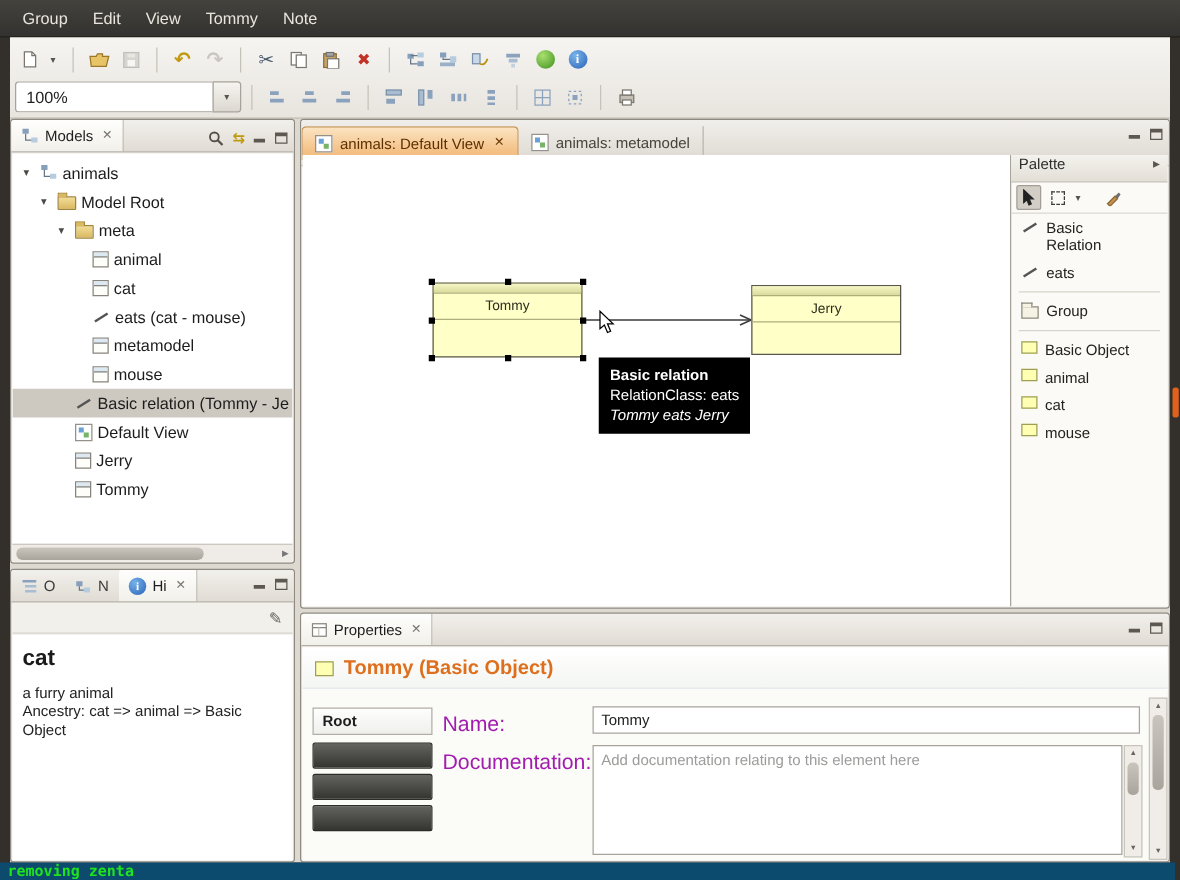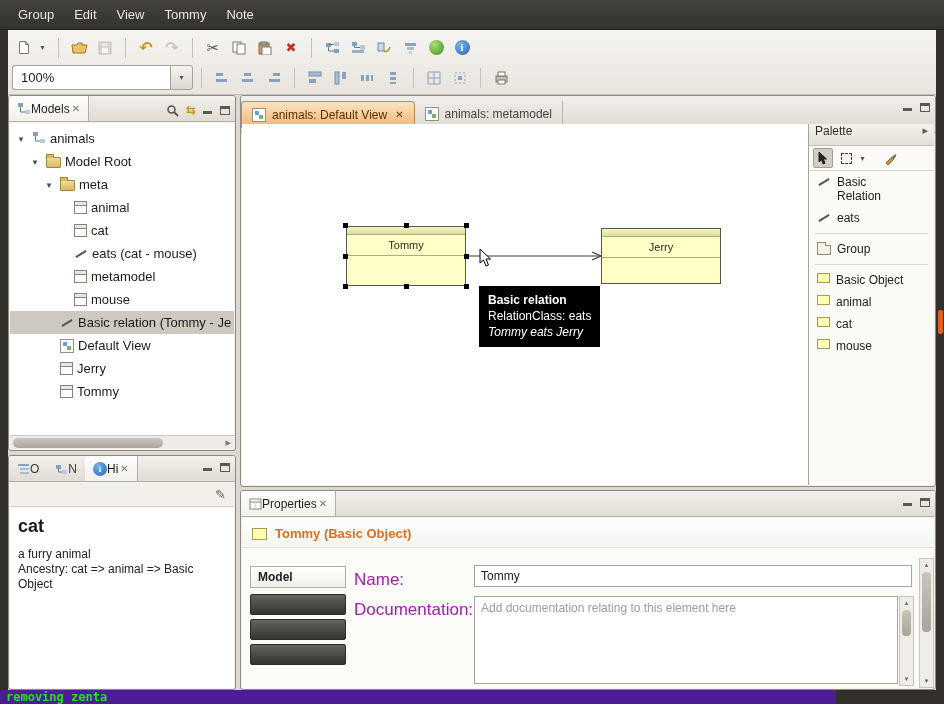--- a/index.html
+++ b/index.html
@@ -27,21 +27,21 @@
   .glyph-del{color:#c23126;font-size:13px;font-weight:bold}
   .arrow-sm{font-size:8px;color:#555;margin-left:-3px}
   .zoom-input{width:158px;height:25px;background:#fff;border:1px solid #a7a29a;border-right:none;border-radius:3px 0 0 3px;font-size:13px;color:#222;display:flex;align-items:center;padding:0 8px}
   .zoom-btn{width:23px;height:25px;background:linear-gradient(#f6f4f0,#dcd8d0);border:1px solid #a7a29a;border-radius:0 3px 3px 0;display:flex;align-items:center;justify-content:center;color:#555;font-size:8px}
   .ball-green{width:15px;height:15px;border-radius:50%;background:radial-gradient(circle at 35% 30%,#a8e070,#3f8f1e)}
   .ball-info{width:15px;height:15px;border-radius:50%;background:radial-gradient(circle at 35% 30%,#7ab4ea,#2a62b8);color:#fff;font-size:10px;font-weight:bold;display:flex;align-items:center;justify-content:center;font-family:"Liberation Serif","DejaVu Serif",serif}
 
   
   .panel{position:absolute;background:#f4f2ee;border:1px solid #8e8a82;border-radius:3px;overflow:hidden}
   .vtabs{height:26px;background:linear-gradient(#f2f0ec,#e0dcd4);border-bottom:1px solid #b3afa6;display:flex;align-items:flex-end;position:relative}
-  .vtab{height:25px;display:flex;align-items:center;padding:0 8px;font-size:12px;color:#3a3a3a;white-space:nowrap}
+  .vtab{height:25px;display:flex;align-items:center;gap:5px;padding:0 8px;font-size:12px;color:#3a3a3a;white-space:nowrap}
   .vtab.on{background:linear-gradient(#fefefd,#f2f0ea);border-right:1px solid #b3afa6;border-radius:3px 0 0 0;color:#1e1e1e}
   .xicon{font-size:10px;color:#7a7670;margin-left:2px}
   .winbtns{position:absolute;right:5px;top:7px;display:flex;gap:7px;align-items:center}
   .btn-min{width:10px;height:9px;position:relative}
   .btn-min::after{content:'';position:absolute;left:0;bottom:1px;width:9px;height:3px;background:#5d5952}
   .btn-max{width:10px;height:9px;border:1px solid #5d5952;border-top:3px solid #5d5952}
 
   
   .tree{position:absolute;left:1px;right:1px;top:27px;bottom:15px;background:#fff;overflow:hidden;padding-top:4px}
   .trw{height:23px;display:flex;align-items:center;font-size:13px;color:#1c1c1c;white-space:nowrap;gap:4px}
@@ -99,33 +99,33 @@
   .ptool{height:20px;min-width:20px;display:flex;align-items:center;justify-content:center;border-radius:2px}
   .ptool.on{background:#d2cec6;border:1px solid #a29e96}
   .marquee{width:11px;height:11px;border:1px dashed #3c3c3c}
   .pal-item{display:flex;align-items:flex-start;gap:6px;padding:4px 2px 4px 8px;font-size:12px;color:#22221e;line-height:14px}
   .pal-item .lbl{width:84px}
   .pal-sep{height:1px;background:#d8d4cb;margin:4px 6px}
 
   
   .props-body{position:absolute;left:1px;right:1px;top:27px;bottom:1px;background:#fbfbf7}
   .props-title{display:flex;align-items:center;gap:8px;padding:8px 0 6px 10px;background:linear-gradient(#ffffff,#f4f6f2);border-bottom:1px solid #e2e6ea}
-  .props-title .t{font-size:13px;font-weight:bold;color:#dd6f1e}
+  .props-title .t{font-size:16px;font-weight:bold;color:#dd6f1e}
   .ptab-main{position:absolute;left:8px;top:48px;width:96px;height:22px;background:linear-gradient(#fefefd,#efefec);border:1px solid #b2aea6;display:flex;align-items:center;padding-left:7px;font-size:12px;font-weight:bold;color:#1e1e1e}
   .ptab-dark{position:absolute;left:8px;width:96px;height:21px;background:linear-gradient(#63635f,#343430);border:1px solid #2b2b27;border-radius:2px}
   .flabel{position:absolute;font-size:17px;color:#a21caf}
   .finput{position:absolute;left:232px;width:438px;height:22px;border:1px solid #a8a49c;background:#fff;font-size:12px;color:#222;padding:0 6px;font-family:"Liberation Sans","DejaVu Sans",sans-serif}
   .ftext{position:absolute;left:232px;width:424px;height:88px;border:1px solid #a8a49c;background:#fff;font-size:12px;color:#222;padding:4px 6px;resize:none;font-family:"Liberation Sans","DejaVu Sans",sans-serif}
   .ftext::placeholder{color:#9c9c9a}
   .vsbar{position:absolute;width:15px;background:#f0ede8;border:1px solid #c8c4bc}
   .vsbar .a{height:12px;display:flex;align-items:center;justify-content:center;font-size:6px;color:#6a665e}
   .vsbar .thumb{margin:1px 2px;height:26px;border-radius:4px;background:linear-gradient(#c9c5bd,#a9a59d)}
 
   
-  .termstrip{position:absolute;left:0;top:690px;width:836px;height:14px;background:#4c1d95;display:flex;align-items:flex-end}
+  .termstrip{position:absolute;left:0;top:690px;width:940px;height:14px;background:#0c4a6e;display:flex;align-items:flex-end}
   .termtext{color:#1ee41e;font-family:"DejaVu Sans Mono","Liberation Mono",monospace;font-size:12px;font-weight:bold;padding-left:6px}
 
   .edge-marker{position:absolute;right:1px;top:310px;width:5px;height:24px;border-radius:2px;background:#e0611c}
 </style>
 </head>
 <body>
 
 <div class="menubar">
   <span class="menu-item">Group</span>
   <span class="menu-item">Edit</span>
@@ -555,21 +555,21 @@
       <div class="winbtns">
         <span class="btn-min"></span>
         <span class="btn-max"></span>
       </div>
     </div>
     <div class="props-body">
       <div class="props-title">
         <span class="ic i-yellow" style="width:15px;height:12px"></span>
         <span class="t">Tommy (Basic Object)</span>
       </div>
-      <div class="ptab-main">Model</div>
+      <div class="ptab-main">Root</div>
       <div class="ptab-dark" style="top:76px"></div>
       <div class="ptab-dark" style="top:101px"></div>
       <div class="ptab-dark" style="top:126px"></div>
 
       <span class="flabel" style="left:112px;top:52px">Name:</span>
       <input class="finput" style="top: 47px;" value="Tommy">
 
       <span class="flabel" style="left:112px;top:82px">Documentation:</span>
       <textarea class="ftext" style="top: 78px;" placeholder="Add documentation relating to this element here"></textarea>
 

